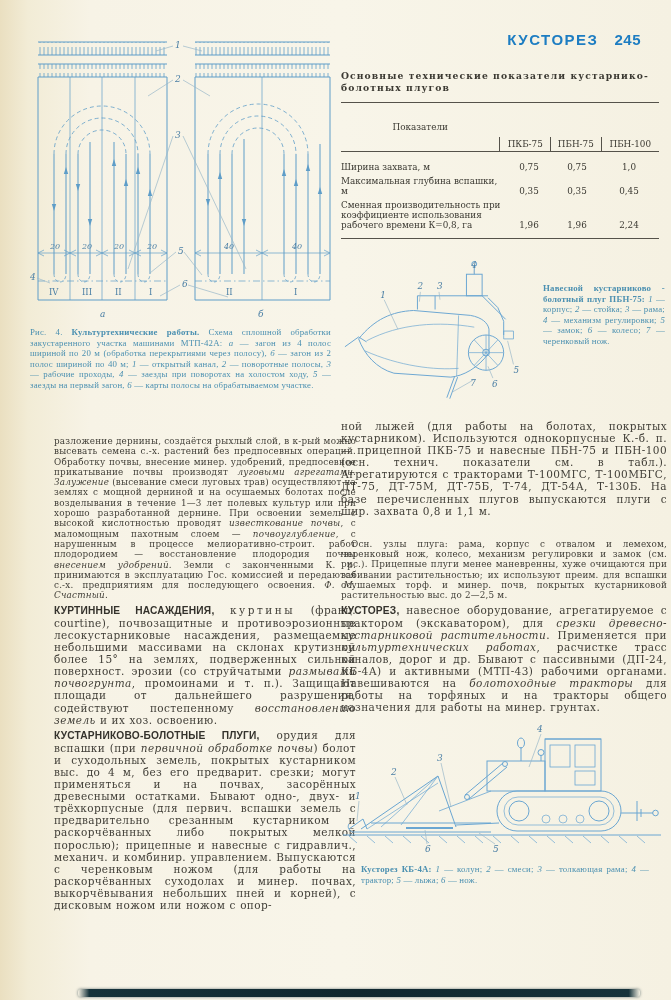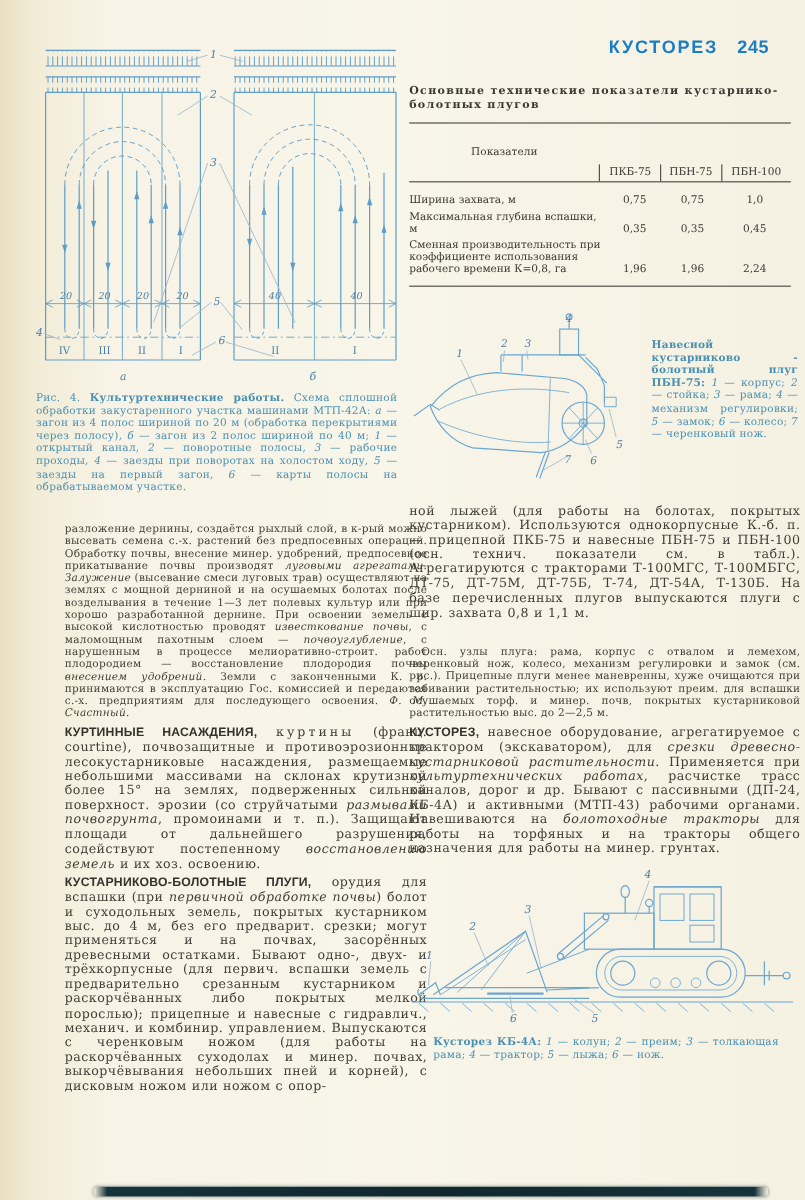--- a/index.html
+++ b/index.html
@@ -23,21 +23,21 @@
   p{margin:0; text-align:justify;}
   .body-main{font-size:10.5px; line-height:12.1px; letter-spacing:0.4px; word-spacing:0.5px;}
   .body-petit{font-size:8.8px; line-height:10.3px; letter-spacing:0.2px;}
   .mt2{margin-top:3px;} .mt5{margin-top:22px;}
   .seg-b{font-weight:bold;}
   .seg-i{font-style:italic;}
   .seg-s{letter-spacing:2.5px;}
   .seg-h{font-weight:bold; font-family:"Liberation Sans",sans-serif; font-size:10.2px; letter-spacing:0.2px; color:#34322c;}
   .signature{text-align:right; font-style:italic; font-size:9.6px; line-height:11px; padding-right:6px;}
   
-  .caption{color:#4b90b1; font-size:8.8px; line-height:10.6px; text-align:justify; letter-spacing:0.2px;}
+  .caption{color:#4b90b1; font-size:8.8px; line-height:10.6px; text-align:justify; letter-spacing:0.2px;font-family:Liberation Serif, serif;}
   .fig4cap{left:30px; top:327px; width:301px;}
   
   .tbl-title{
     font-weight:bold; font-size:9.2px; line-height:11.5px; letter-spacing:1.1px;
     width:308px; color:#3b3932; text-align:left;
   }
   .tbl{margin-top:9px; width:318px; border-top:1.5px solid #55524a; border-bottom:1.5px solid #55524a;
        font-size:8.8px; line-height:10px; color:#3b3932;}
   .t-head{display:flex; align-items:stretch; border-bottom:1px solid #55524a;}
   .t-head .c0{width:160px; display:flex; align-items:center; justify-content:center; padding:7px 0;}
@@ -346,17 +346,17 @@
           <path d="M86,123 L84,109"></path>
       </g>
       <text class="dlbl" x="14" y="78">1</text>
       <text class="dlbl" x="50" y="54">2</text>
       <text class="dlbl" x="96" y="40">3</text>
       <text class="dlbl" x="196" y="11">4</text>
       <text class="dlbl" x="152" y="131">5</text>
       <text class="dlbl" x="84" y="131">6</text>
     </svg>
 
-    <div class="kcap caption"><span class="seg-b">Кусторез КБ-4А: </span><span class="seg-i">1</span><span> — колун; </span><span class="seg-i">2</span><span> — преим; </span><span class="seg-i">3</span><span> — толкающая рама; </span><span class="seg-i">4</span><span> — трактор; </span><span class="seg-i">5</span><span> — лыжа; </span><span class="seg-i">6</span><span> — нож.</span></div>
+    <div class="kcap caption"><span class="seg-b">Кусторез КБ-4А: </span><span class="seg-i">1</span><span> — колун; </span><span class="seg-i">2</span><span> — смеси; </span><span class="seg-i">3</span><span> — толкающая рама; </span><span class="seg-i">4</span><span> — трактор; </span><span class="seg-i">5</span><span> — лыжа; </span><span class="seg-i">6</span><span> — нож.</span></div>
   </div>
 
   <div class="abs bottombar"></div>
 </div>
 
 </body></html>

